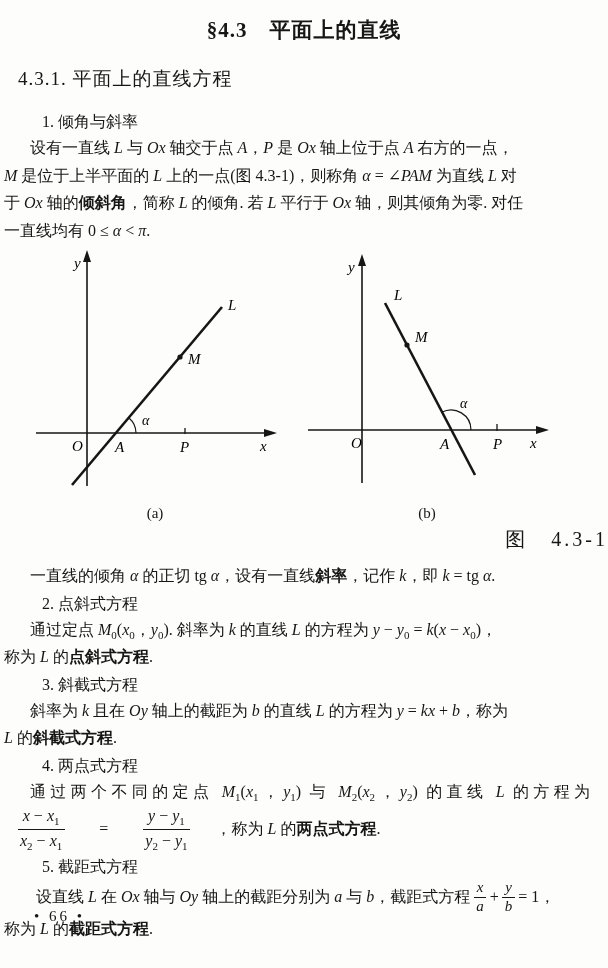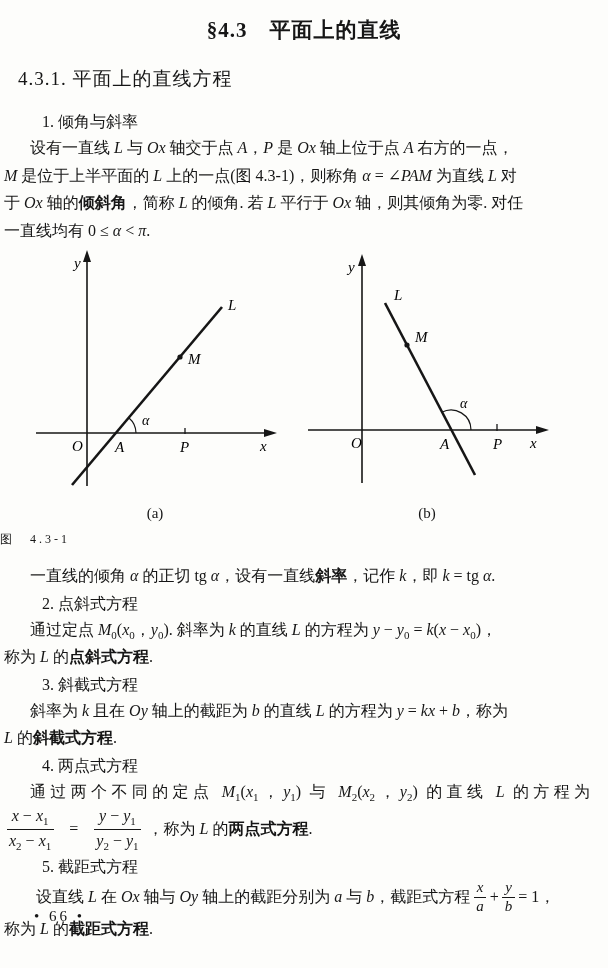--- a/index.html
+++ b/index.html
@@ -15,23 +15,23 @@
   .hd2{margin-top:2px;}
   .ln{height:27.5px;line-height:27.5px;font-size:16px;padding-left:4px;padding-right:18px;white-space:nowrap;}
   .ind{padding-left:30px;}
   .just{text-align:justify;text-align-last:justify;white-space:normal;}
   .i{font-style:italic;}
   .b{font-weight:700;}
   .sub{font-size:11px;vertical-align:-4px;font-style:normal;}
   .figrow{display:flex;margin-top:4px;padding-left:30px;gap:22px;}
   .figbox{width:250px;}
   .figlabel{text-align:center;font-size:15px;height:22px;line-height:22px;}
-  .caption{text-align:left;font-size:12px;margin-top:4px;height:22px;line-height:22px;letter-spacing:3px;}
+  .caption{text-align:right;font-size:20px;margin-top:4px;height:22px;line-height:22px;letter-spacing:3px;}
   .mt12{margin-top:12px;}
-  .eqline{display:flex;align-items:center;padding-left:0;min-height:48px;font-size:16px;}
+  .eqline{display:flex;align-items:center;padding-left:11px;min-height:48px;font-size:16px;gap:19px;}
   .eqinline{display:flex;align-items:center;height:36px;font-size:16px;padding-left:36px;white-space:nowrap;}
   .frac{display:inline-flex;flex-direction:column;align-items:center;margin:0 4px;}
   .frac .num{padding:0 5px 2px;border-bottom:1.5px solid #161616;}
   .frac .den{padding:2px 5px 0;}
   .frac.small{font-size:15px;margin:0 3px;}
   .frac.small .num,.frac.small .den{padding:0 3px 1px;}
   .eqsign{margin:0 9px;}
   .footer{position:absolute;left:34px;top:908px;font-size:15px;letter-spacing:3px;}
   svg text{font-family:"Liberation Serif","DejaVu Serif",serif;}
 </style>

